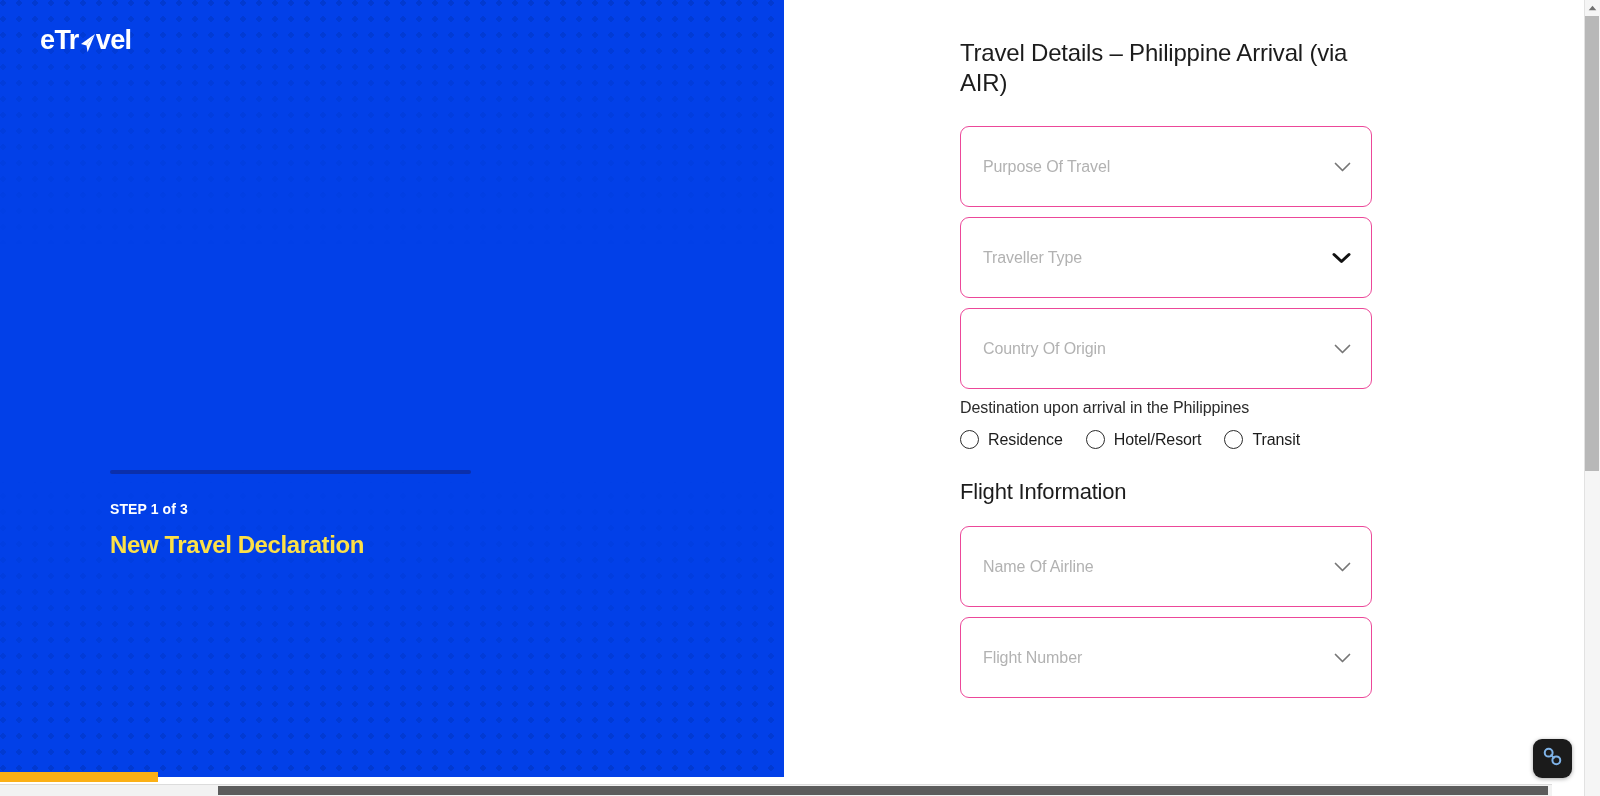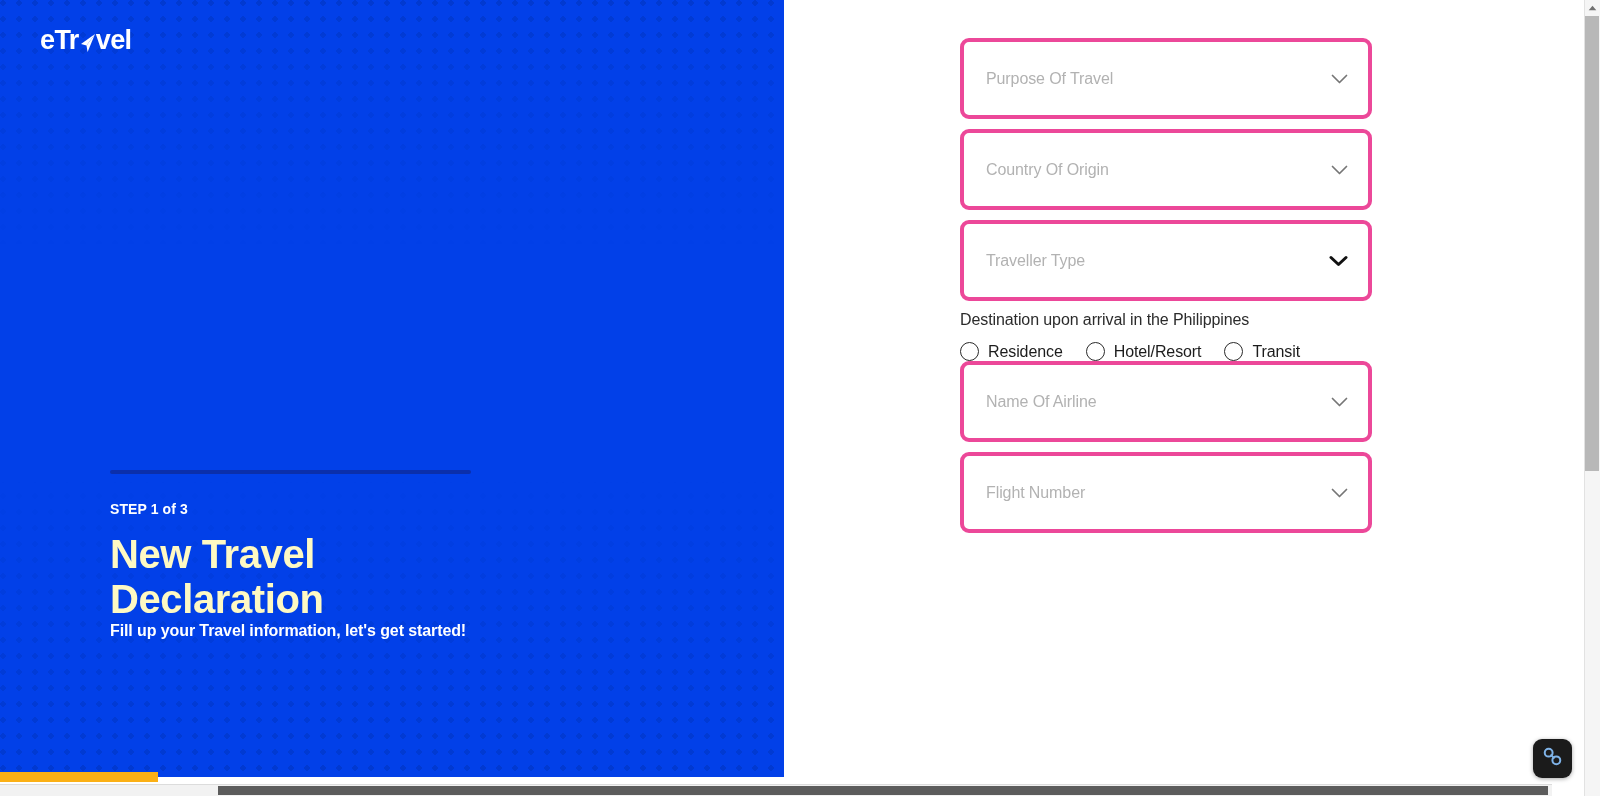--- a/index.html
+++ b/index.html
@@ -86,25 +86,26 @@
     margin-bottom: 27px;
   }
   .step-label {
     color: #ffffff;
     font-size: 14px;
     font-weight: bold;
     letter-spacing: 0.1px;
     margin-bottom: 15px;
   }
   .left-title {
-    color: #fef9c3;
-    font-size: 40px;
+    color: #fde047;
+    font-size: 24px;
     font-weight: bold;
     letter-spacing: -0.4px;
     line-height: 1.12;
+    margin-bottom: 11px;
   }
   .left-sub {
     color: #ffffff;
     font-size: 16px;
     font-weight: bold;
     letter-spacing: -0.1px;
   }
 
   
   .right-panel {
@@ -127,21 +128,21 @@
     font-weight: normal;
     line-height: 1.26;
     letter-spacing: -0.2px;
     margin-bottom: 28px;
   }
 
   .field {
     position: relative;
     width: 412px;
     height: 81px;
-    border: 4px solid #ec4899;
+    border: 1px solid #ec4899;
     border-radius: 9px;
     background: #ffffff;
     display: flex;
     align-items: center;
     padding: 0 22px;
     margin-bottom: 10px;
   }
   .field .ph {
     font-size: 16px;
     color: #b2b2b2;
@@ -283,51 +284,51 @@
           <path d="M17 2 L8.5 13.5 L9.6 20 L17 2 Z" fill="#ffffff"></path>
         </svg>
       </span>
       <span>vel</span>
     </div>
 
     <div class="left-content">
       <div class="progress-rule"></div>
       <div class="step-label">STEP 1 of 3</div>
       <div class="left-title">New Travel Declaration</div>
-      <div class="left-sub">Fill up your Travel information, let's get started!</div>
     </div>
   </div>
 
   <div class="right-panel">
     <div class="form-inner">
 
+      <div class="form-title">Travel Details – Philippine Arrival (via AIR)</div>
 
       <div class="field">
         <span class="ph">Purpose Of Travel</span>
         <span class="trail chev-light">
           <svg width="17" height="11" viewBox="0 0 17 11" fill="none">
               <path d="M1.5 2 L8.5 9 L15.5 2" stroke-linecap="round" stroke-linejoin="round"></path>
             </svg>
         </span>
       </div>
 
       <div class="field">
+        <span class="ph">Traveller Type</span>
+        <span class="trail chev-dark">
+          <svg width="19" height="12" viewBox="0 0 19 12" fill="none">
+              <path d="M2 2.5 L9.5 9.5 L17 2.5" stroke-linecap="round" stroke-linejoin="round"></path>
+            </svg>
+        </span>
+      </div>
+
+      <div class="field">
         <span class="ph">Country Of Origin</span>
         <span class="trail chev-light">
           <svg width="17" height="11" viewBox="0 0 17 11" fill="none">
               <path d="M1.5 2 L8.5 9 L15.5 2" stroke-linecap="round" stroke-linejoin="round"></path>
-            </svg>
-        </span>
-      </div>
-
-      <div class="field">
-        <span class="ph">Traveller Type</span>
-        <span class="trail chev-dark">
-          <svg width="19" height="12" viewBox="0 0 19 12" fill="none">
-              <path d="M2 2.5 L9.5 9.5 L17 2.5" stroke-linecap="round" stroke-linejoin="round"></path>
             </svg>
         </span>
       </div>
 
       <div class="sublabel">Destination upon arrival in the Philippines</div>
 
       <div class="radio-row">
         <label class="radio-opt">
           <span class="radio-dot"></span>
           <span class="rlabel">Residence</span>
@@ -335,20 +336,21 @@
         <label class="radio-opt">
           <span class="radio-dot"></span>
           <span class="rlabel">Hotel/Resort</span>
         </label>
         <label class="radio-opt">
           <span class="radio-dot"></span>
           <span class="rlabel">Transit</span>
         </label>
       </div>
 
+      <div class="section-title">Flight Information</div>
 
 
       <div class="field">
         <span class="ph">Name Of Airline</span>
         <span class="trail chev-light">
           <svg width="17" height="11" viewBox="0 0 17 11" fill="none">
               <path d="M1.5 2 L8.5 9 L15.5 2" stroke-linecap="round" stroke-linejoin="round"></path>
             </svg>
         </span>
       </div>

